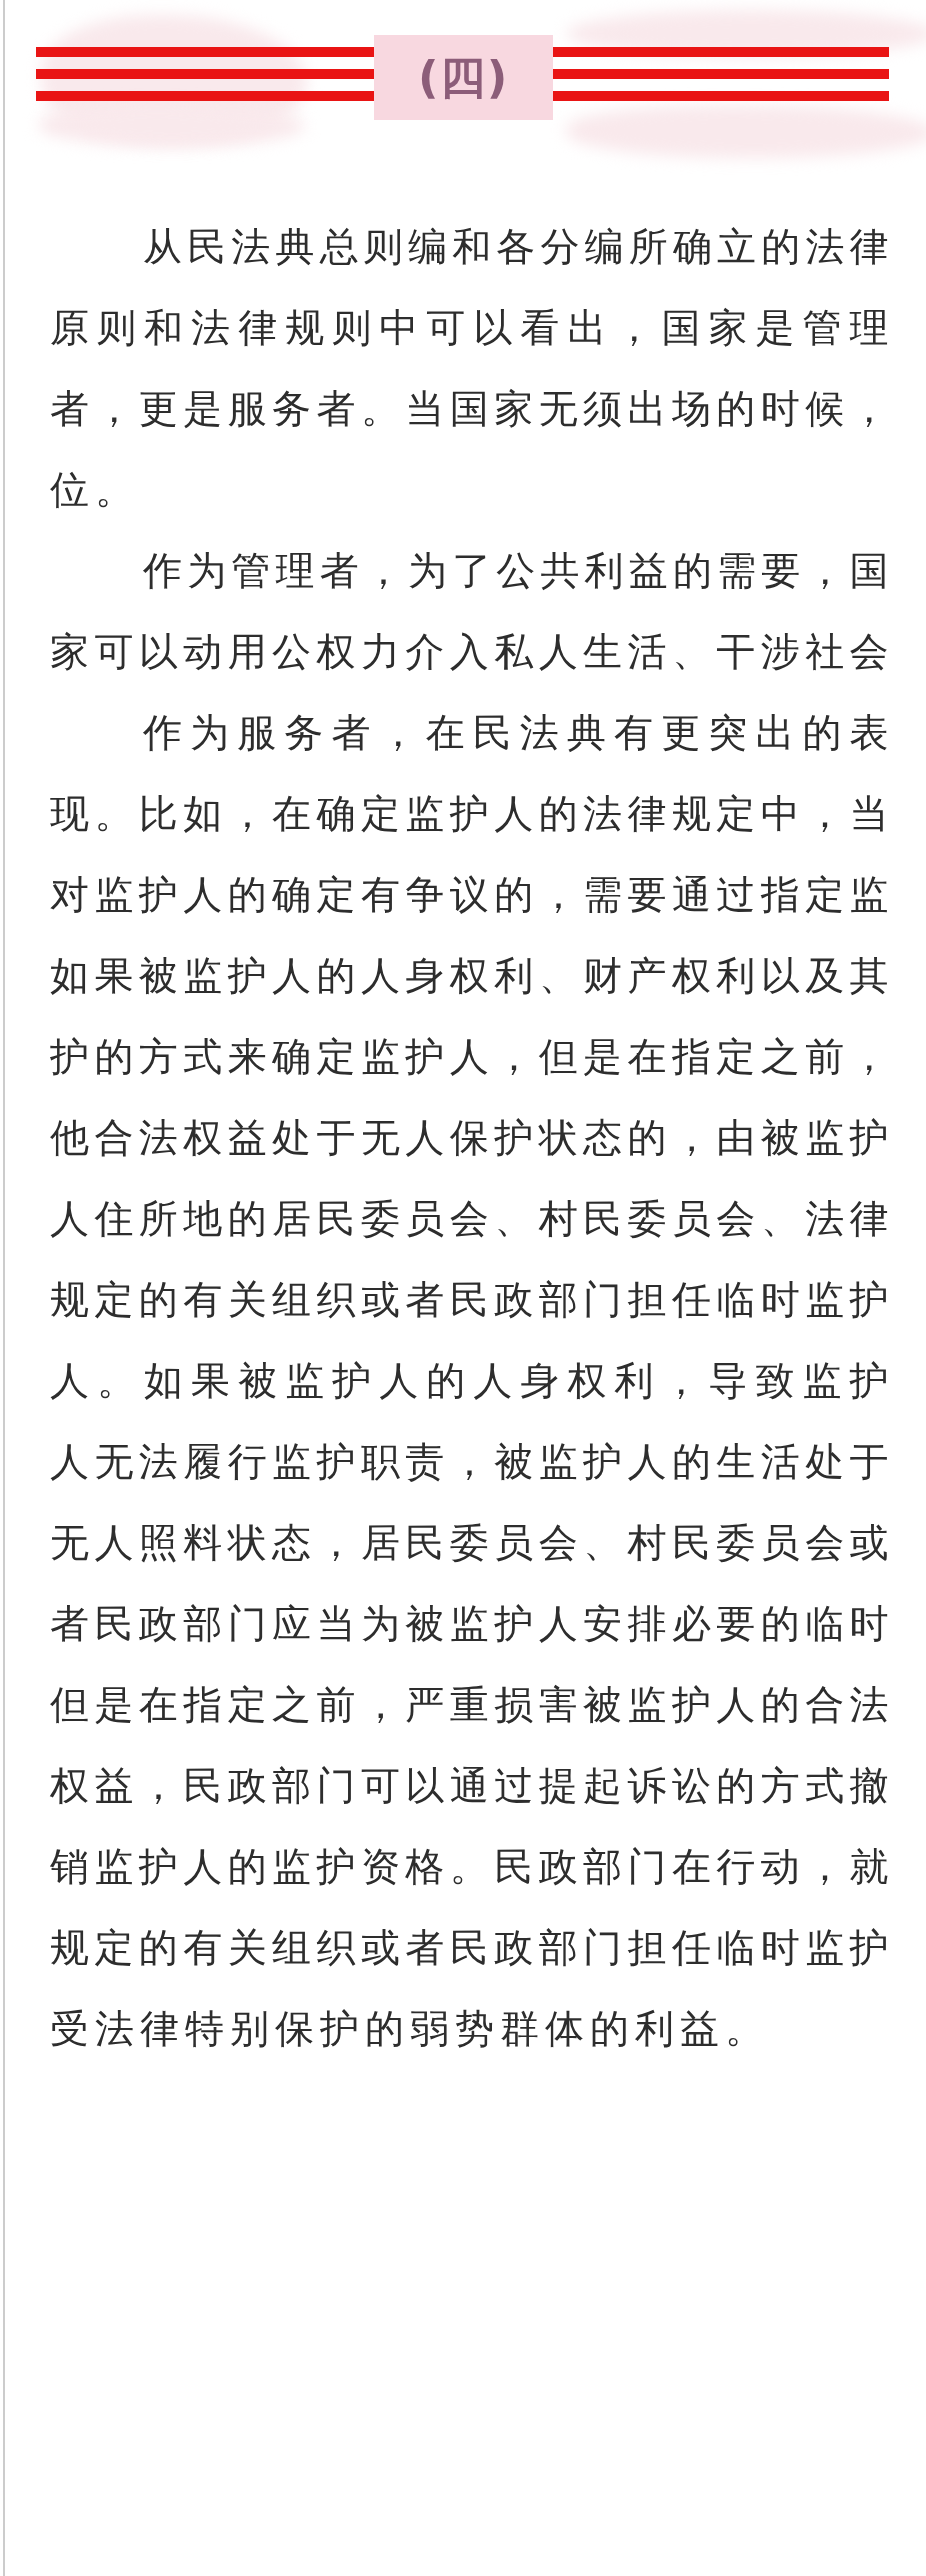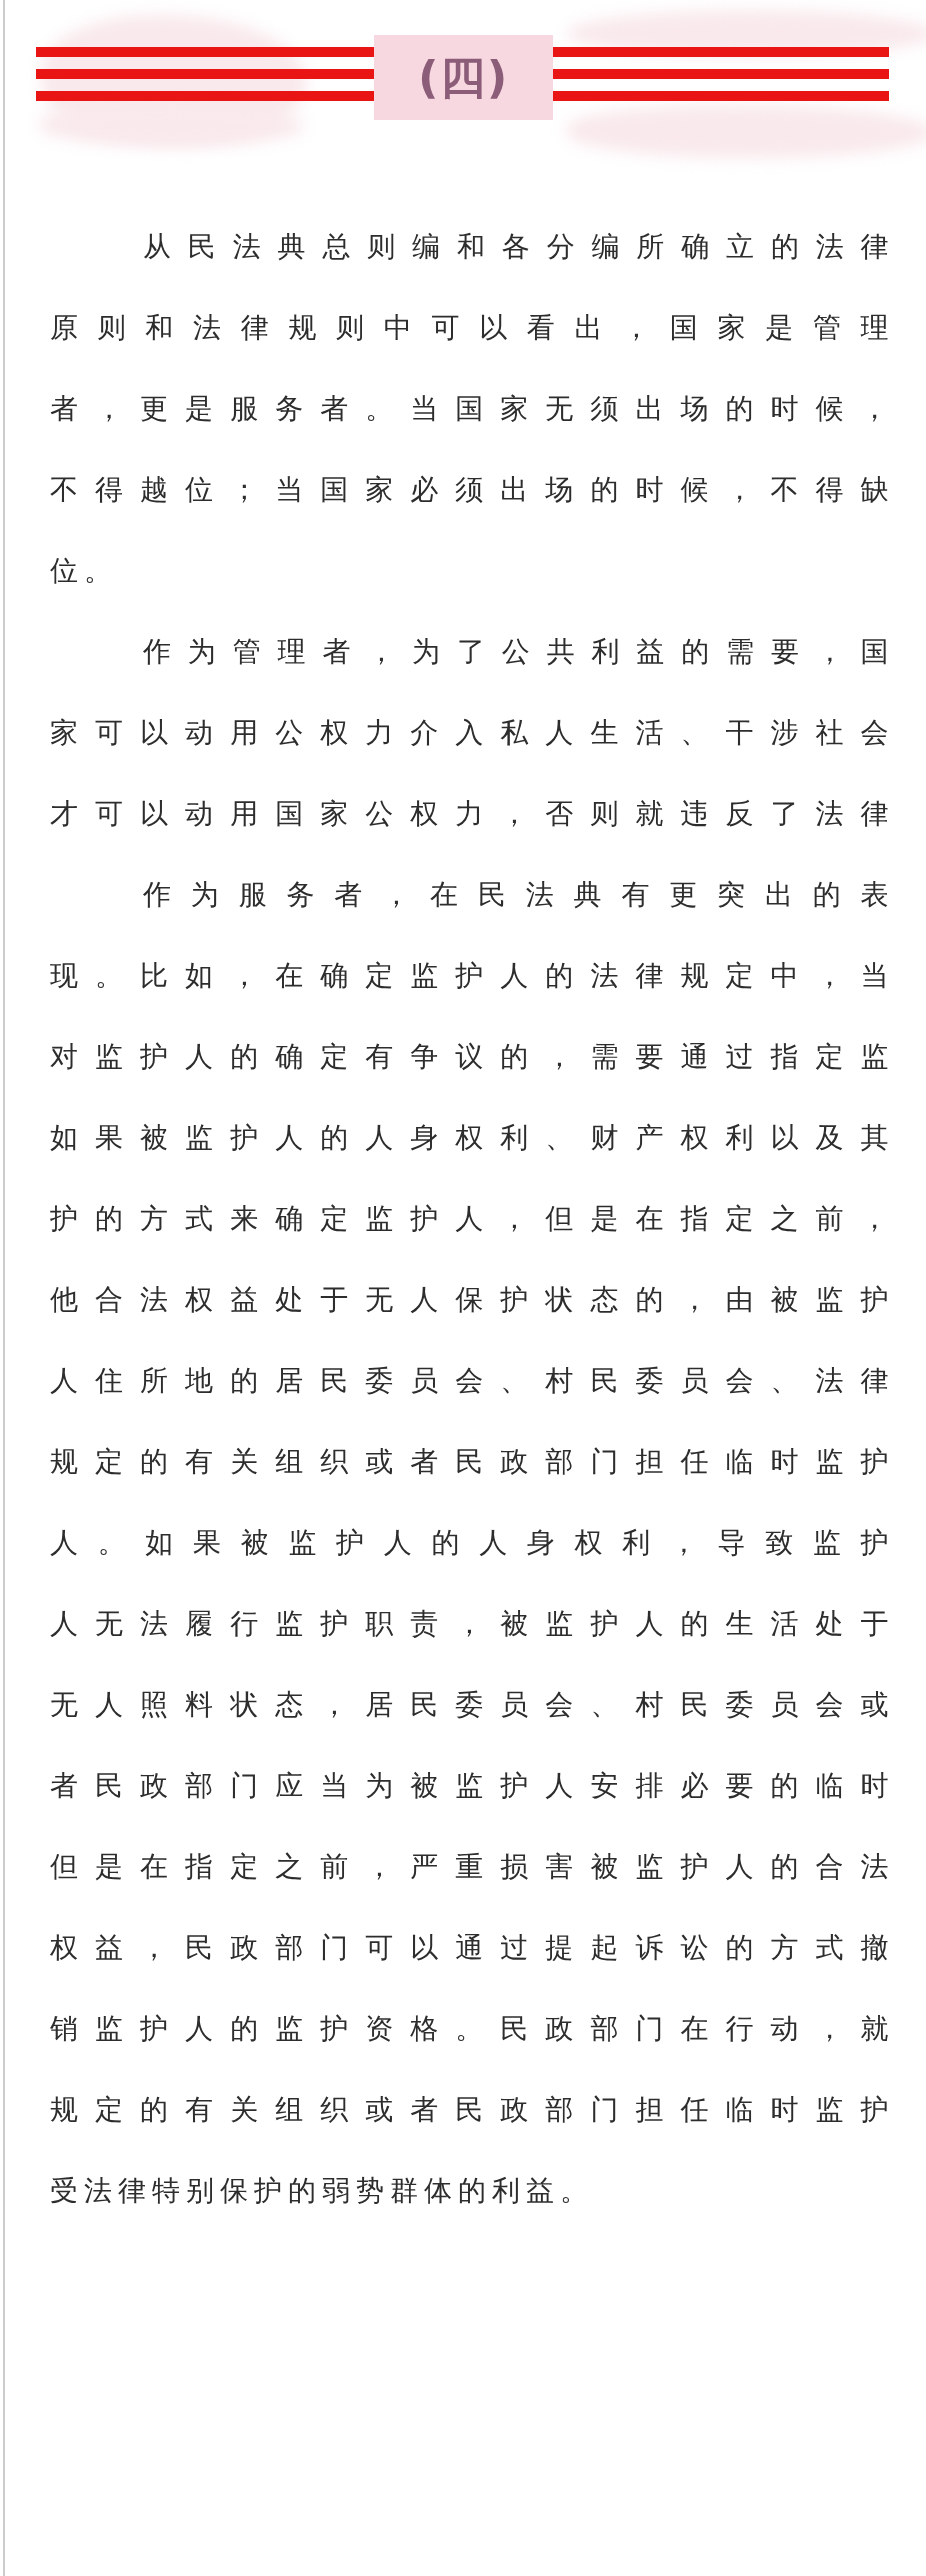--- a/index.html
+++ b/index.html
@@ -81,21 +81,21 @@
     letter-spacing: 1.7px;
   }
 
   
   .article {
     position: absolute;
     top: 206px;
     left: 50px;
     right: 34px;
     color: var(--text, #2d2d2d);
-    font-size: 28px;
+    font-size: 39px;
     line-height: 81px;
     letter-spacing: 3.4px;
   }
   .line {
     height: 81px;
     white-space: nowrap;
     text-align: justify;
     text-align-last: justify;
     text-justify: inter-ideograph;
   }
@@ -128,25 +128,23 @@
       <div class="stripe"></div>
       <div class="stripe"></div>
       <div class="stripe"></div>
     </div>
   </div>
 
   <main class="article" id="article">
       <div class="line first">从民法典总则编和各分编所确立的法律</div>
       <div class="line">原则和法律规则中可以看出，国家是管理</div>
       <div class="line">者，更是服务者。当国家无须出场的时候，</div>
-      <div class="line">不得越位；当国家必须出场的时候，不得缺</div>
       <div class="line last">位。</div>
       <div class="line first">作为管理者，为了公共利益的需要，国</div>
       <div class="line">家可以动用公权力介入私人生活、干涉社会</div>
-      <div class="line">才可以动用国家公权力，否则就违反了法律</div>
       <div class="line first">作为服务者，在民法典有更突出的表</div>
       <div class="line">现。比如，在确定监护人的法律规定中，当</div>
       <div class="line">对监护人的确定有争议的，需要通过指定监</div>
       <div class="line">如果被监护人的人身权利、财产权利以及其</div>
       <div class="line">护的方式来确定监护人，但是在指定之前，</div>
       <div class="line">他合法权益处于无人保护状态的，由被监护</div>
       <div class="line">人住所地的居民委员会、村民委员会、法律</div>
       <div class="line">规定的有关组织或者民政部门担任临时监护</div>
       <div class="line">人。如果被监护人的人身权利，导致监护</div>
       <div class="line">人无法履行监护职责，被监护人的生活处于</div>

